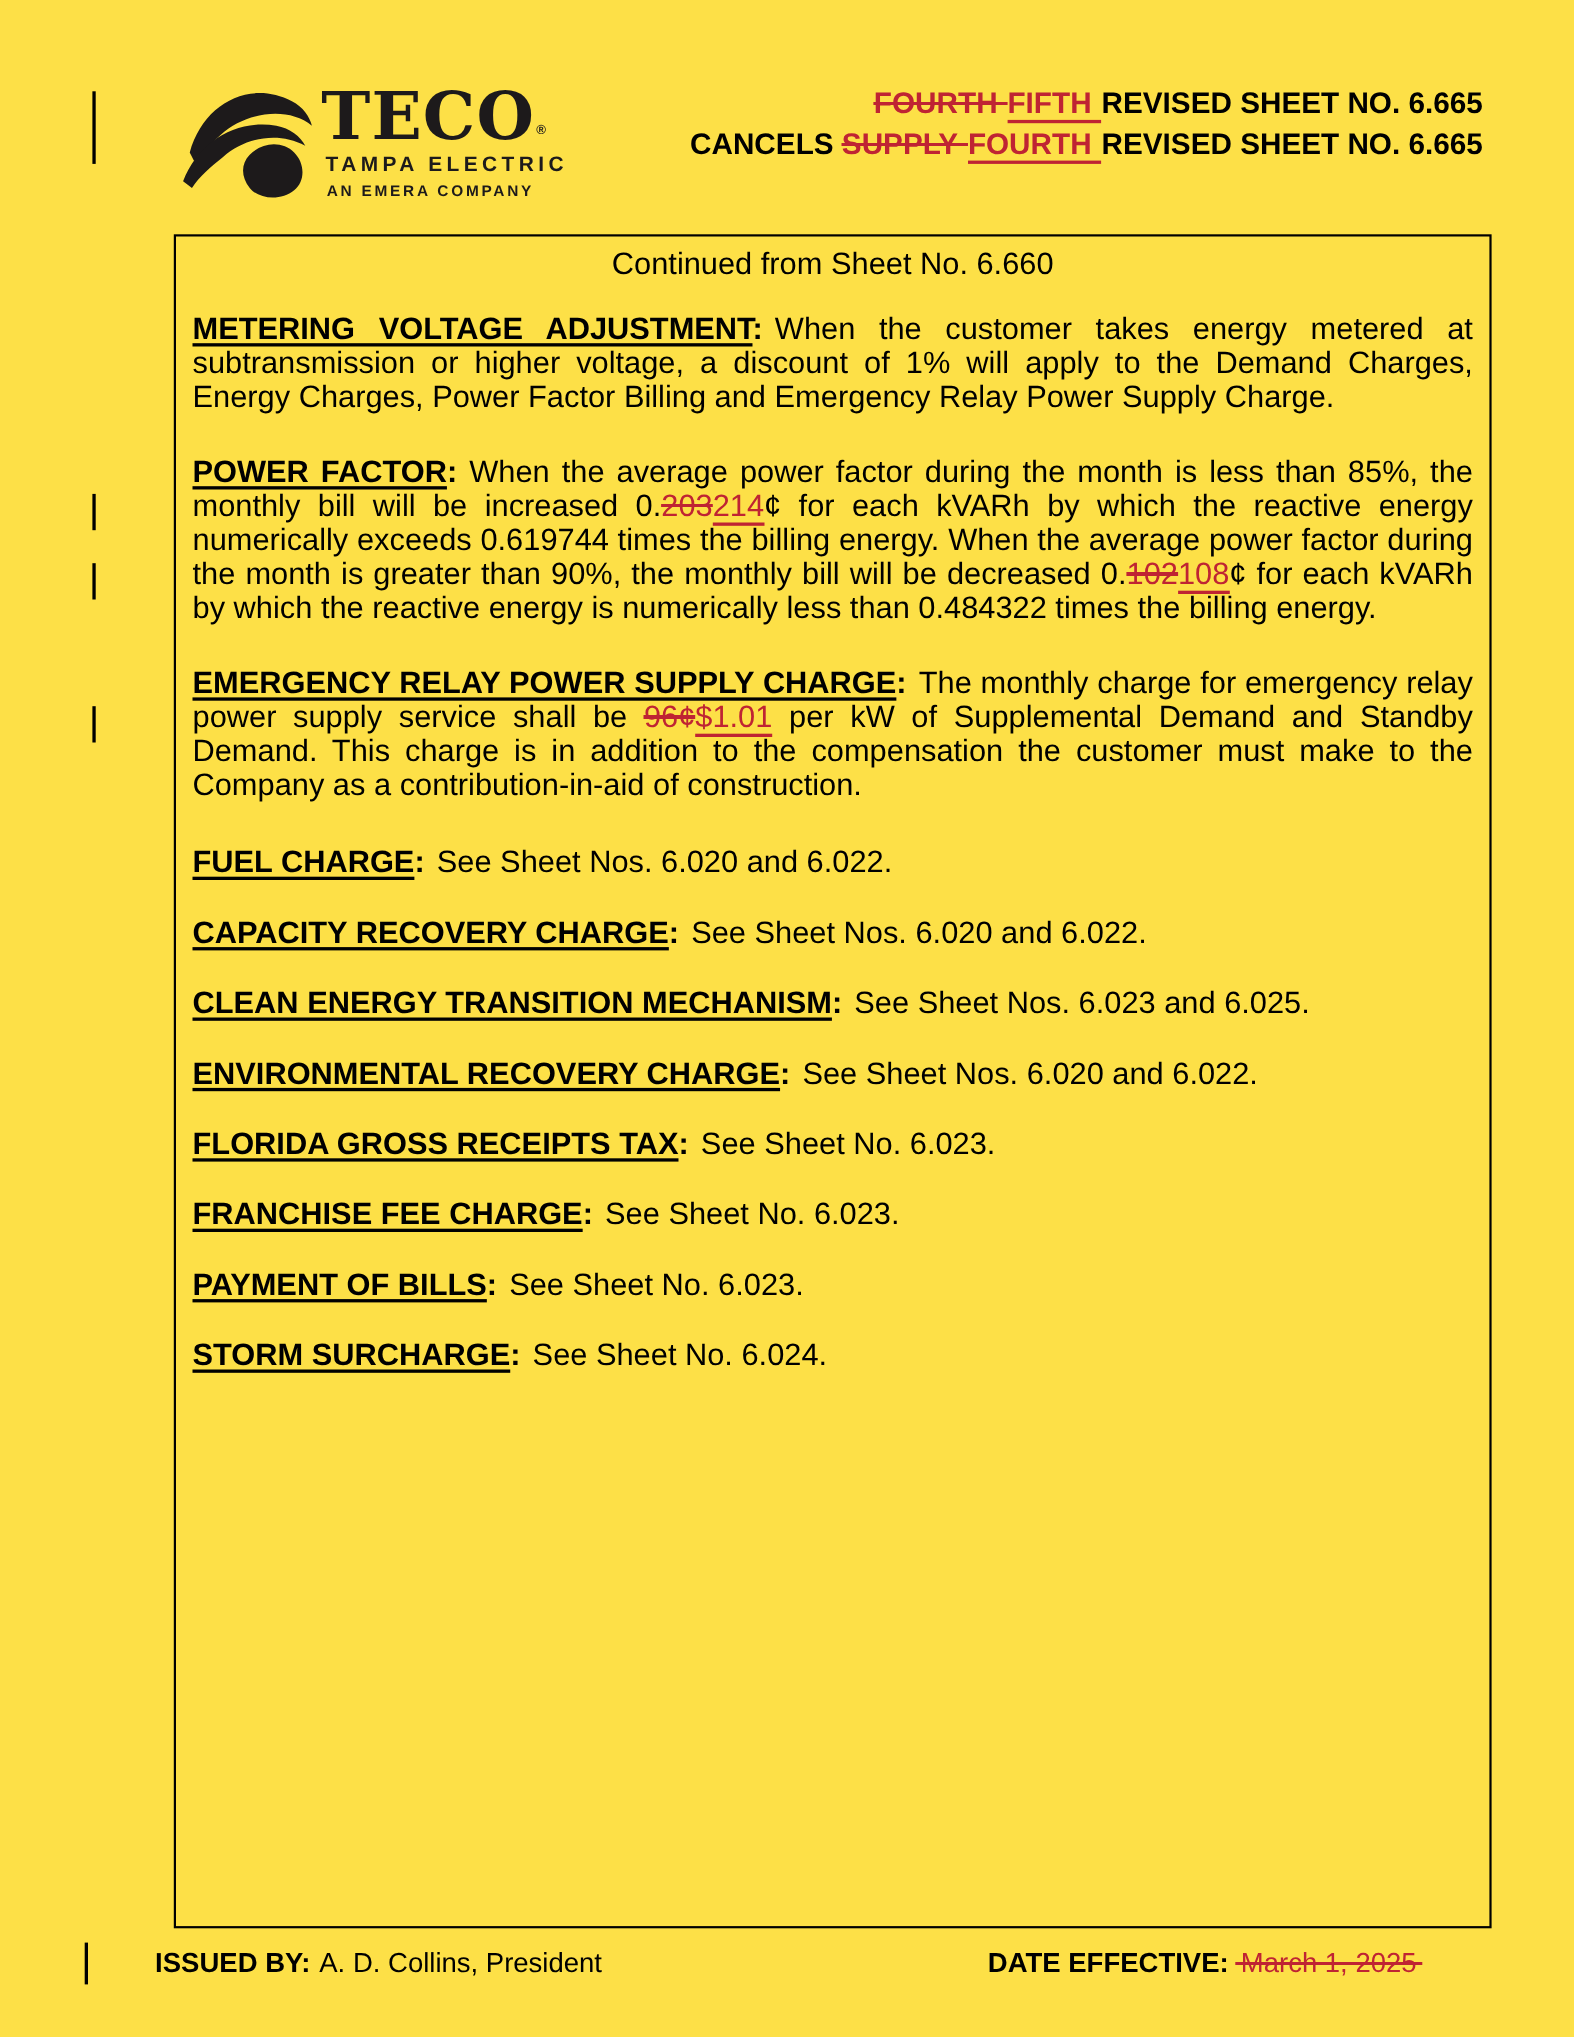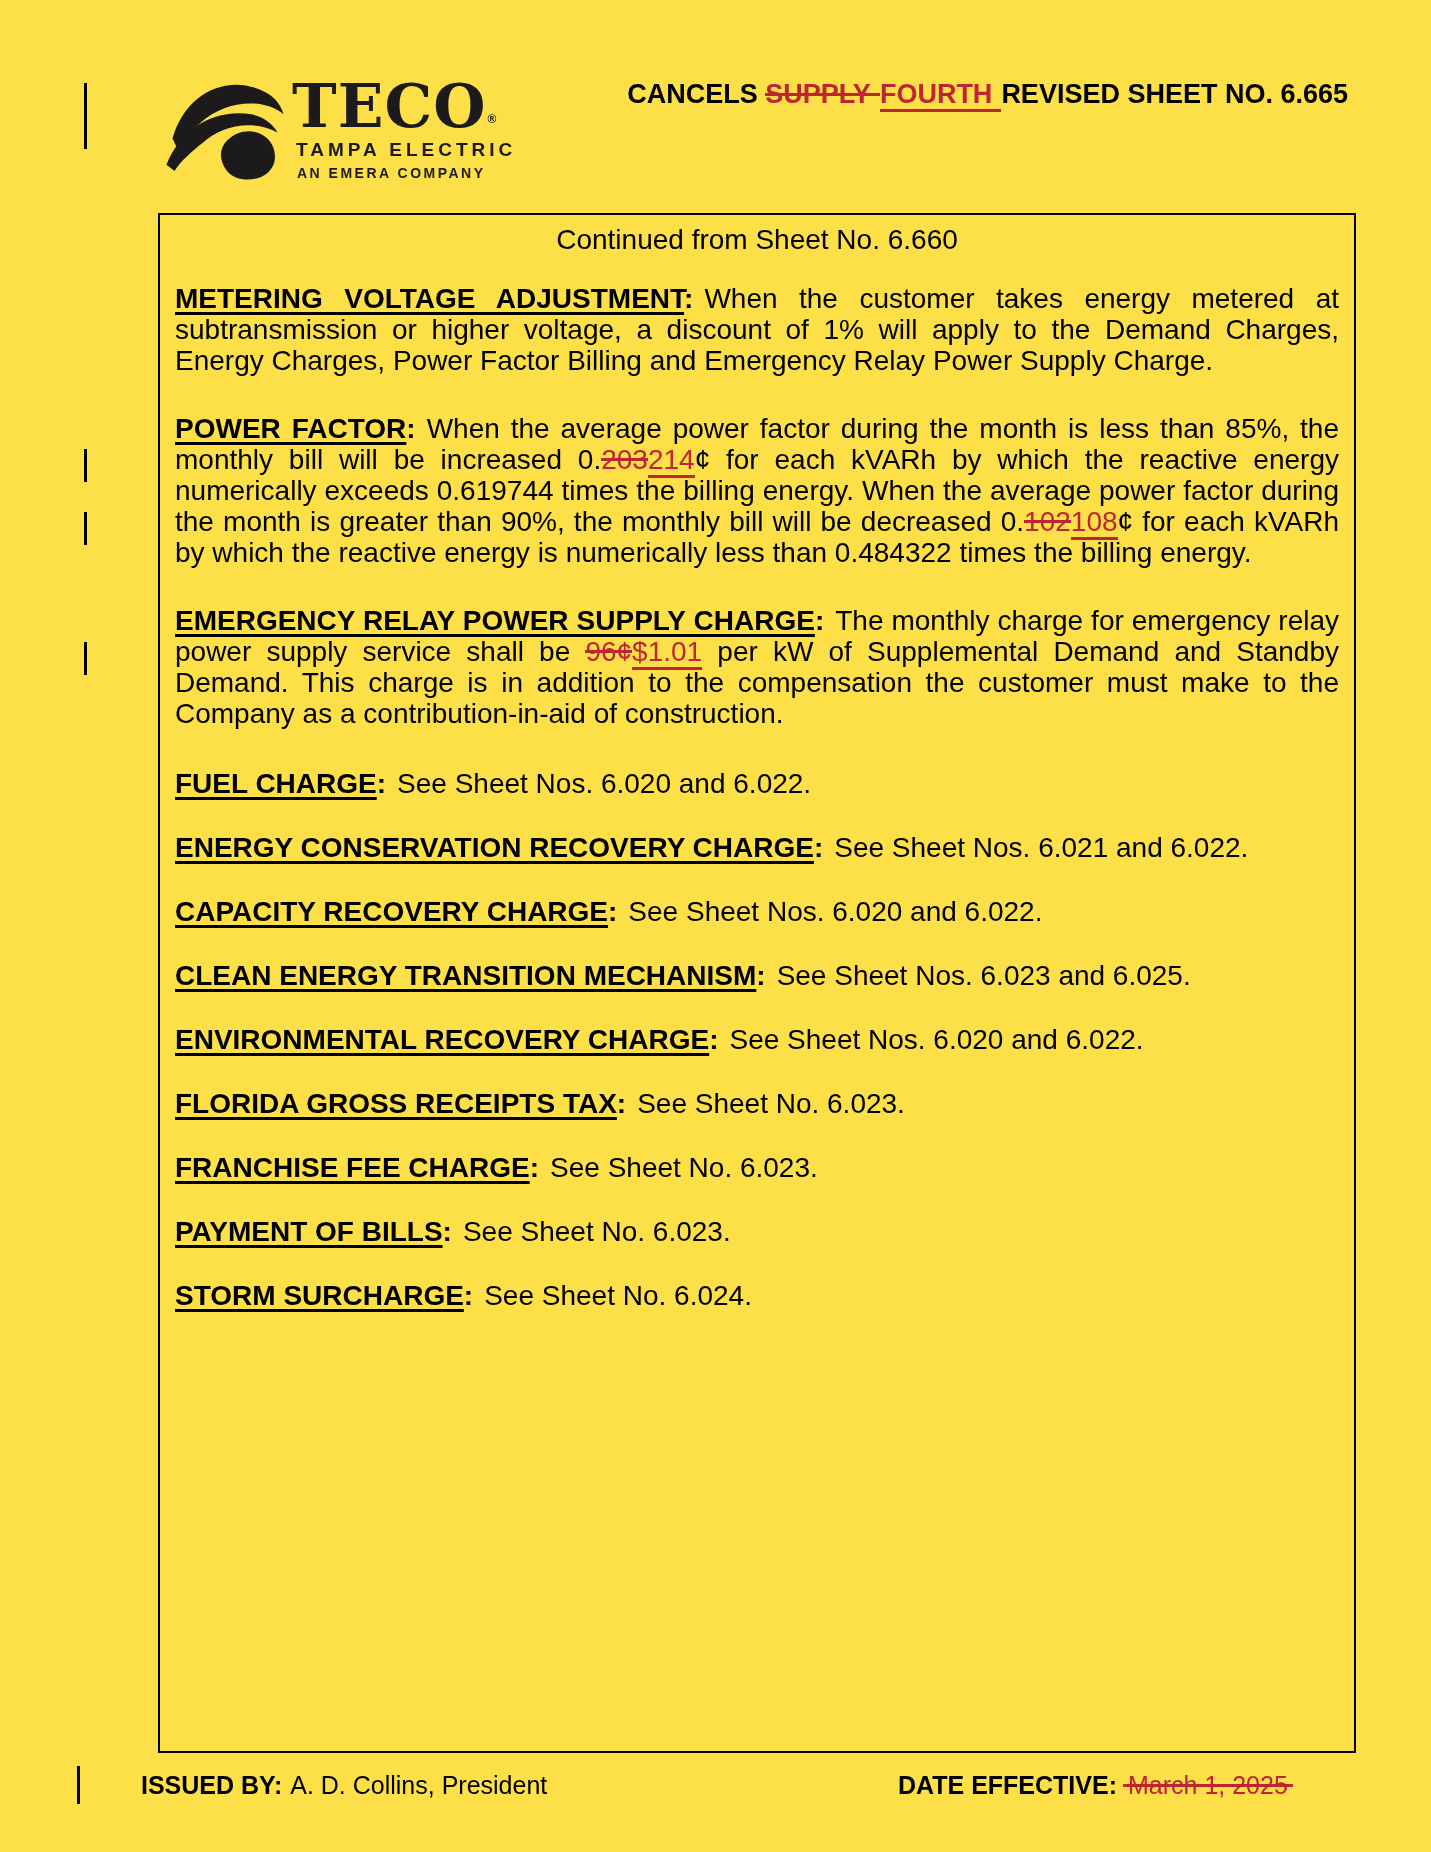--- a/index.html
+++ b/index.html
@@ -75,35 +75,35 @@
   <svg class="logo-mark" viewBox="0 0 120 102" xmlns="http://www.w3.org/2000/svg">
     <path fill="#1d1a1b" d="M8,60 C20,16 62,-6 100,14 C110,19 116,28 118,36 C96,18 58,24 36,44 C26,53 16,62 12,68 Z"></path>
     <path fill="#1d1a1b" d="M2,86 C16,50 50,30 86,36 C98,38 108,46 112,54 C86,40 56,48 38,64 C28,72 16,82 10,92 Z"></path>
     <path fill="#1d1a1b" d="M62,62 C74,50 92,50 102,60 C112,70 112,86 102,94 C90,104 70,102 62,92 C54,82 54,70 62,62 Z"></path>
   </svg>
   <div class="brand"><span>TECO</span><span class="reg">®</span></div>
   <div class="logo-sub">TAMPA ELECTRIC</div>
   <div class="logo-tag">AN EMERA COMPANY</div>
 
   <div class="rev-block">
+    <div class="rev-line"><span class="del ext">FOURTH</span><span class="ins ext">FIFTH</span><span>REVISED SHEET NO. 6.665</span></div>
     <div class="rev-line"><span>CANCELS</span>
       <span class="del ext">SUPPLY</span><span class="ins ext">FOURTH</span><span>REVISED SHEET NO. 6.665</span></div>
   </div>
 
   <div class="box">
     <p class="continued">Continued from Sheet No. 6.660</p>
 
     <p class="para metering"><span class="ttl"><span class="u">METERING VOLTAGE ADJUSTMENT</span><span>:</span></span><span class="sp2">When the customer takes energy metered at subtransmission or higher voltage, a discount of 1% will apply to the Demand Charges, Energy Charges, Power Factor Billing and Emergency Relay Power Supply Charge.</span></p>
 
     <p class="para pf"><span class="ttl"><span class="u">POWER FACTOR</span><span>:</span></span><span class="sp2">When the average power factor during the month is less than 85%, the monthly bill will be increased 0.</span><span class="del">203</span><span class="ins">214</span><span>¢ for each kVARh by which the reactive energy numerically exceeds 0.619744 times the billing energy.  When the average power factor during the month is greater than 90%, the monthly bill will be decreased 0.</span><span class="del">102</span><span class="ins">108</span><span>¢ for each kVARh by which the reactive energy is numerically less than 0.484322 times the billing energy.</span></p>
 
     <p class="para em"><span class="ttl"><span class="u">EMERGENCY RELAY POWER SUPPLY CHARGE</span><span>:</span></span><span class="sp2">The monthly charge for emergency relay power supply service shall be </span><span class="del">96¢</span><span class="ins">$1.01</span><span> per kW of Supplemental Demand and Standby Demand.  This charge is in addition to the compensation the customer must make to the Company as a contribution-in-aid of construction.</span></p>
 
     <p class="para item first-item"><span class="ttl"><span class="u">FUEL CHARGE</span><span>:</span></span><span class="sp2">See Sheet Nos. 6.020 and 6.022.</span></p>
-    <p class="para item"><span class="ttl"><span class="u">ENERGY CONSERVATION RECOVERY CHARGE</span><span>:</span></span><span class="sp2">See Sheet Nos. 6.021 and 6.022.</span></p>
     <p class="para item"><span class="ttl"><span class="u">CAPACITY RECOVERY CHARGE</span><span>:</span></span><span class="sp2">See Sheet Nos. 6.020 and 6.022.</span></p>
     <p class="para item"><span class="ttl"><span class="u">CLEAN ENERGY TRANSITION MECHANISM</span><span>:</span></span><span class="sp2">See Sheet Nos. 6.023 and 6.025.</span></p>
     <p class="para item"><span class="ttl"><span class="u">ENVIRONMENTAL RECOVERY CHARGE</span><span>:</span></span><span class="sp2">See Sheet Nos. 6.020 and 6.022.</span></p>
     <p class="para item"><span class="ttl"><span class="u">FLORIDA GROSS RECEIPTS TAX</span><span>:</span></span><span class="sp2">See Sheet No. 6.023.</span></p>
     <p class="para item"><span class="ttl"><span class="u">FRANCHISE FEE CHARGE</span><span>:</span></span><span class="sp2">See Sheet No. 6.023.</span></p>
     <p class="para item"><span class="ttl"><span class="u">PAYMENT OF BILLS</span><span>:</span></span><span class="sp2">See Sheet No. 6.023.</span></p>
     <p class="para item"><span class="ttl"><span class="u">STORM SURCHARGE</span><span>:</span></span><span class="sp2">See Sheet No. 6.024.</span></p>
   </div>
 
   <div class="footer-issued"><span class="flbl">ISSUED BY:</span><span class="fval">A. D. Collins, President</span></div>

